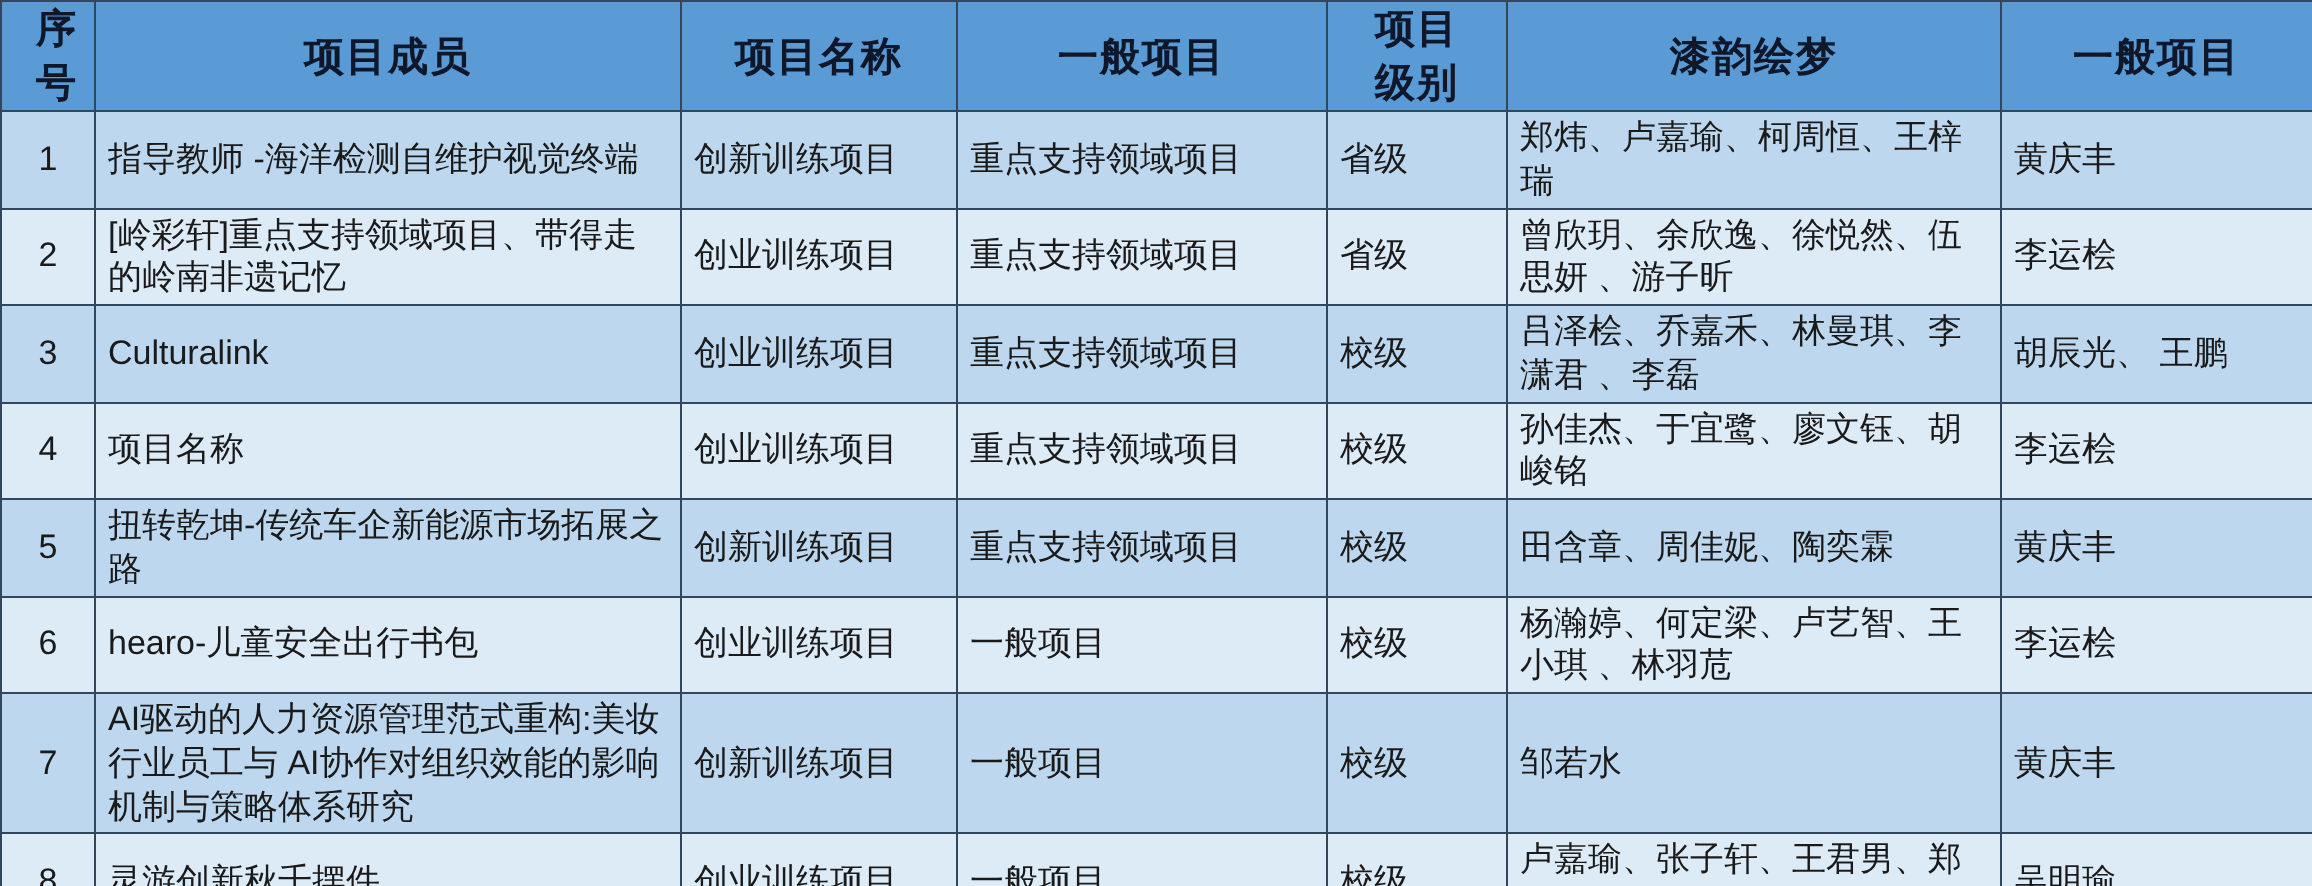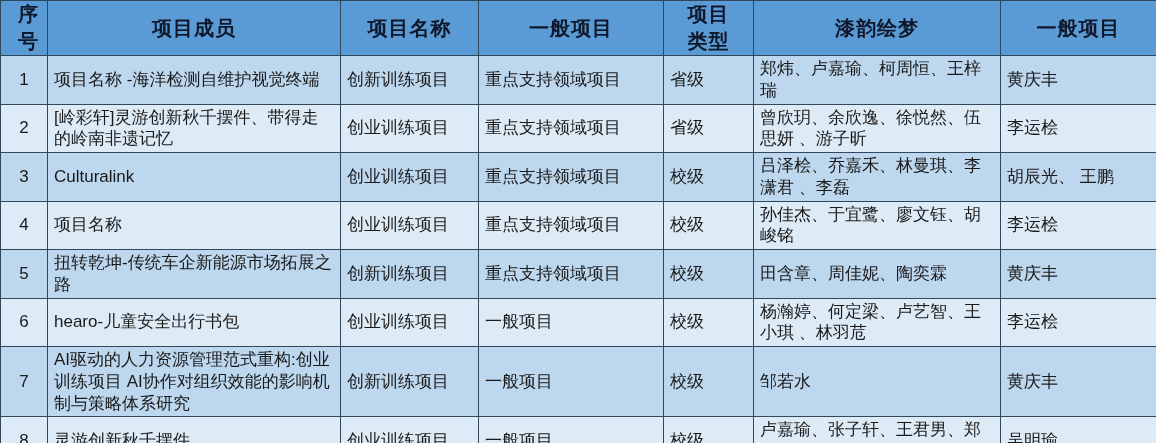--- a/index.html
+++ b/index.html
@@ -82,38 +82,38 @@
     <col class="w-level">
     <col class="w-members">
     <col class="w-teacher">
   </colgroup>
   <thead>
     <tr>
       <th>序号</th>
       <th>项目成员</th>
       <th>项目名称</th>
       <th>一般项目</th>
-      <th>项目类型</th>
+      <th>项目级别</th>
       <th>漆韵绘梦</th>
       <th>一般项目</th>
     </tr>
   </thead>
   <tbody id="table-body">
       <tr class="row-dark">
         <td class="col-index">1</td>
-        <td class="col-name">项目名称 -海洋检测自维护视觉终端</td>
+        <td class="col-name">指导教师 -海洋检测自维护视觉终端</td>
         <td class="col-type">创新训练项目</td>
         <td class="col-category">重点支持领域项目</td>
         <td class="col-level">省级</td>
         <td class="col-members">郑炜、卢嘉瑜、柯周恒、王梓瑞</td>
         <td class="col-teacher">黄庆丰</td>
       </tr>
       <tr class="row-light">
         <td class="col-index">2</td>
-        <td class="col-name">[岭彩轩]灵游创新秋千摆件、带得走的岭南非遗记忆</td>
+        <td class="col-name">[岭彩轩]重点支持领域项目、带得走的岭南非遗记忆</td>
         <td class="col-type">创业训练项目</td>
         <td class="col-category">重点支持领域项目</td>
         <td class="col-level">省级</td>
         <td class="col-members">曾欣玥、余欣逸、徐悦然、伍思妍 、游子昕</td>
         <td class="col-teacher">李运桧</td>
       </tr>
       <tr class="row-dark">
         <td class="col-index">3</td>
         <td class="col-name">Culturalink</td>
         <td class="col-type">创业训练项目</td>
@@ -144,21 +144,21 @@
         <td class="col-index">6</td>
         <td class="col-name">hearo-儿童安全出行书包</td>
         <td class="col-type">创业训练项目</td>
         <td class="col-category">一般项目</td>
         <td class="col-level">校级</td>
         <td class="col-members">杨瀚婷、何定梁、卢艺智、王小琪 、林羽苊</td>
         <td class="col-teacher">李运桧</td>
       </tr>
       <tr class="row-dark">
         <td class="col-index">7</td>
-        <td class="col-name">AI驱动的人力资源管理范式重构:创业训练项目 AI协作对组织效能的影响机制与策略体系研究</td>
+        <td class="col-name">AI驱动的人力资源管理范式重构:美妆行业员工与 AI协作对组织效能的影响机制与策略体系研究</td>
         <td class="col-type">创新训练项目</td>
         <td class="col-category">一般项目</td>
         <td class="col-level">校级</td>
         <td class="col-members">邹若水</td>
         <td class="col-teacher">黄庆丰</td>
       </tr>
       <tr class="row-light">
         <td class="col-index">8</td>
         <td class="col-name">灵游创新秋千摆件</td>
         <td class="col-type">创业训练项目</td>

